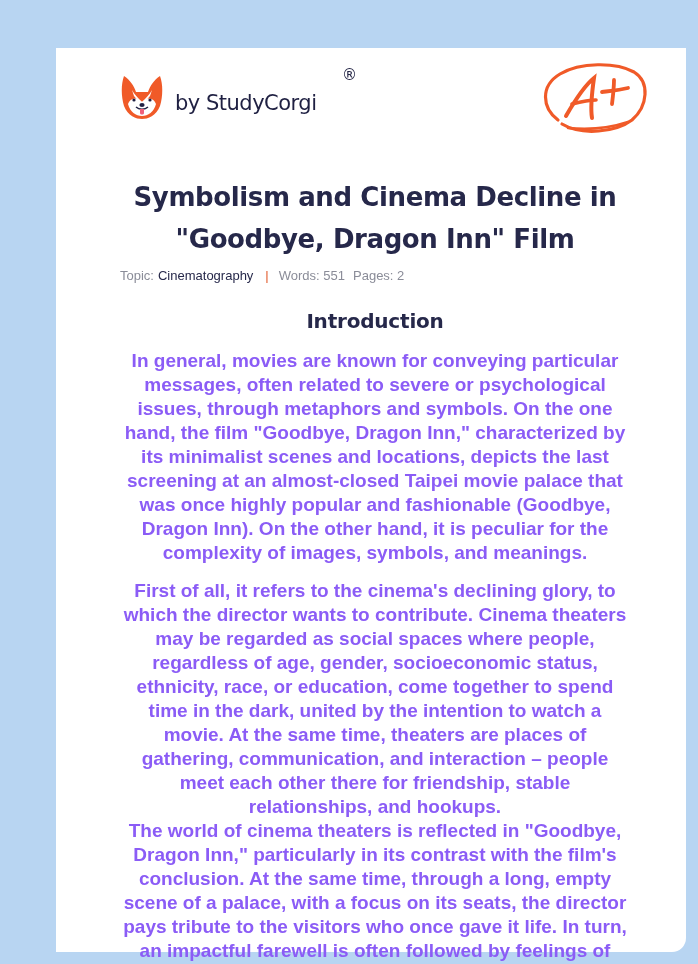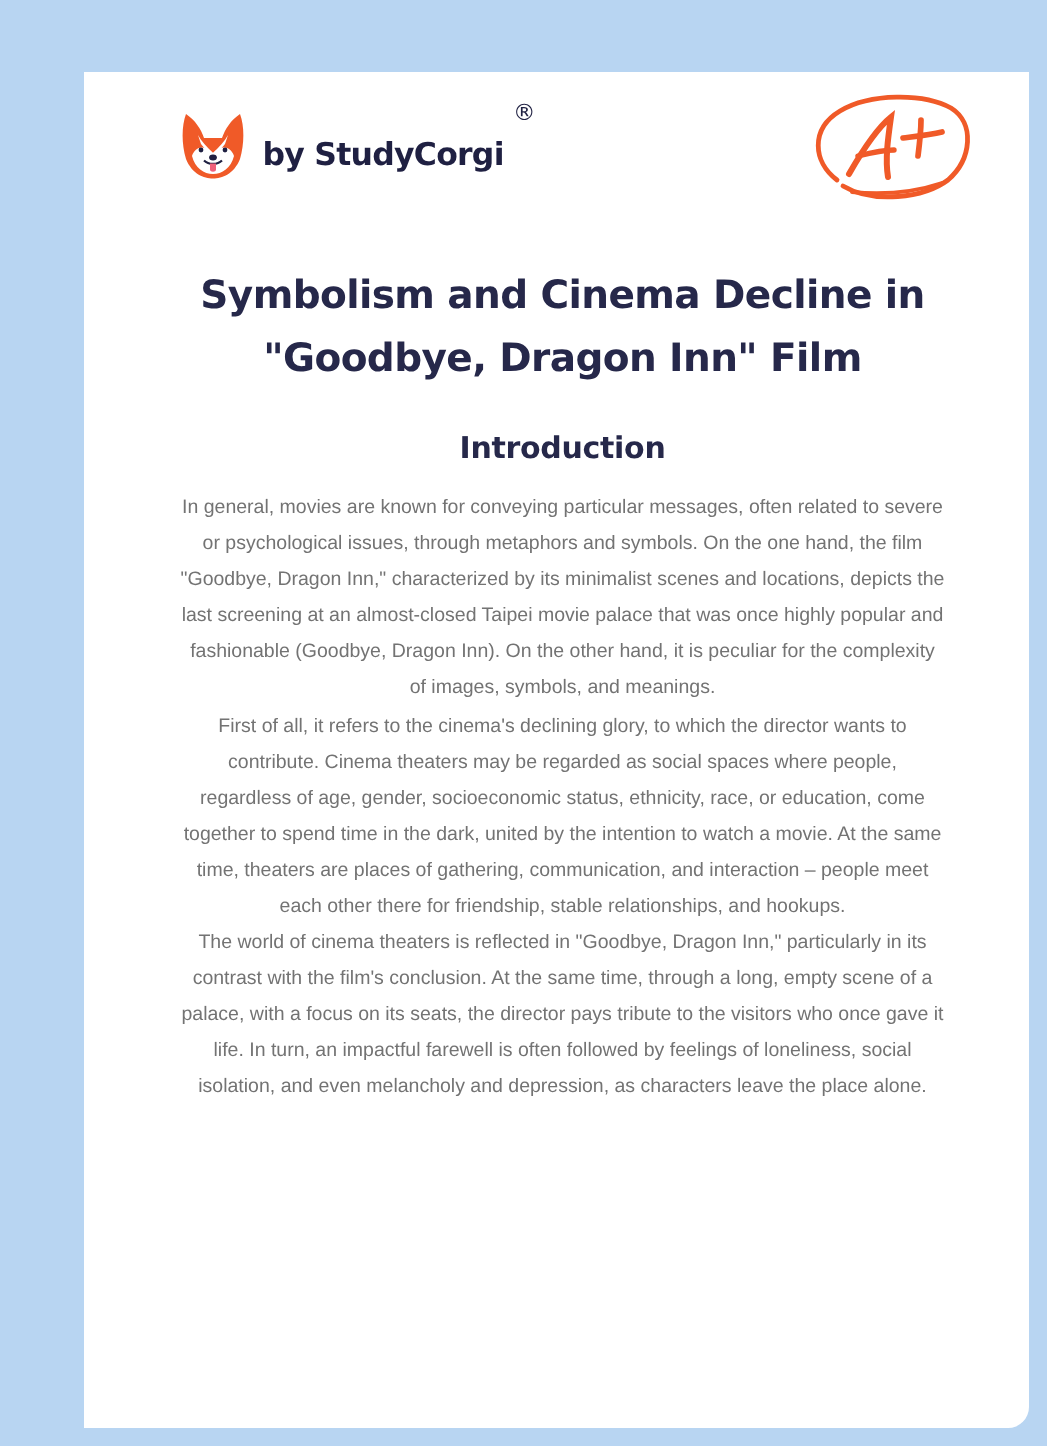--- a/index.html
+++ b/index.html
@@ -16,21 +16,21 @@
     border-bottom-right-radius: 14px;
   }
   .logo {
     position: absolute; left: 64px; top: 26px;
     display: flex; align-items: center;
   }
   .corgi { width: 44px; height: 46px; }
   .brand {
     margin-left: 11px; margin-top: 12px;
     font-family: "DejaVu Sans", sans-serif;
-    font-weight: bold; font-size: 21px; letter-spacing: -0.5px;
+    font-weight: normal; font-size: 21px; letter-spacing: -0.5px;
     color: #1f2042;
   }
   .reg {
     position: absolute; left: 286px; top: 18px;
     font-family: "DejaVu Sans", sans-serif;
     font-size: 15px; color: #1f2042;
   }
   .grade { position: absolute; left: 482px; top: 10px; width: 112px; height: 82px; }
   .content { position: absolute; left: 64px; top: 128px; width: 510px; text-align: center; }
   h1 {
@@ -46,26 +46,26 @@
   .meta .topic-val { color: #26284a; margin-left: 4px; }
   .meta .sep { color: #e25a2c; margin: 0 10px 0 12px; }
   .meta .pages { margin-left: 8px; }
   h2 {
     margin: 0;
     font-family: "DejaVu Sans", sans-serif;
     font-size: 20px; font-weight: bold; color: #26284a; letter-spacing: -0.2px;
   }
   p {
     margin: 0;
-    font-size: 13px; line-height: 24px; color: #737373;
+    font-size: 19px; line-height: 24px; color: #8b5cf6; font-weight: bold;
   }
   .intro-h { margin-top: 26px; }
   .intro-p { margin-top: 16px; }
   .sec-h { margin-top: 24px; }
-  .sec-p1 { margin-top: 2px; }
+  .sec-p1 { margin-top: 14px; }
   .sec-p2 { }
 </style>
 </head>
 <body>
 
 <div class="card">
 
   <div class="logo">
     <svg class="corgi" viewBox="0 0 44 46">
       <path d="M4 2 C10 6 14 12 16 18 L28 18 C30 12 34 6 40 2 C43 10 43 22 40 32 C36 42 28 45 22 45 C16 45 8 42 4 32 C1 22 1 10 4 2 Z" fill="#f05a28"></path>
@@ -86,20 +86,27 @@
     <path d="M28 58 C36 44 46 28 56 20 C54 34 52 48 54 60" stroke="#f05a28" stroke-width="4" fill="none" stroke-linecap="round"></path>
     <path d="M34 46 C42 44 50 42 58 42" stroke="#f05a28" stroke-width="3.6" fill="none" stroke-linecap="round"></path>
     <path d="M64 34 C72 33 82 32 90 30" stroke="#f05a28" stroke-width="3.8" fill="none" stroke-linecap="round"></path>
     <path d="M76 22 C76 30 75 38 74 46" stroke="#f05a28" stroke-width="3.8" fill="none" stroke-linecap="round"></path>
     <path d="M30 70 C50 72 72 70 90 64" stroke="#f05a28" stroke-width="2.6" fill="none" stroke-linecap="round"></path>
   </svg>
 
   <div class="content">
     <h1>Symbolism and Cinema Decline in "Goodbye, Dragon Inn" Film</h1>
 
+    <div class="meta">
+      <span>Topic:</span>
+      <span class="topic-val">Cinematography</span>
+      <span class="sep">|</span>
+      <span>Words: 551</span>
+      <span class="pages">Pages: 2</span>
+    </div>
 
     <h2 class="intro-h">Introduction</h2>
     <p class="intro-p">In general, movies are known for conveying particular messages, often related to severe or psychological issues, through metaphors and symbols. On the one hand, the film "Goodbye, Dragon Inn," characterized by its minimalist scenes and locations, depicts the last screening at an almost-closed Taipei movie palace that was once highly popular and fashionable (Goodbye, Dragon Inn). On the other hand, it is peculiar for the complexity of images, symbols, and meanings.</p>
 
     <p class="sec-p1">First of all, it refers to the cinema's declining glory, to which the director wants to contribute. Cinema theaters may be regarded as social spaces where people, regardless of age, gender, socioeconomic status, ethnicity, race, or education, come together to spend time in the dark, united by the intention to watch a movie. At the same time, theaters are places of gathering, communication, and interaction – people meet each other there for friendship, stable relationships, and hookups.</p>
     <p class="sec-p2">The world of cinema theaters is reflected in "Goodbye, Dragon Inn," particularly in its contrast with the film's conclusion. At the same time, through a long, empty scene of a palace, with a focus on its seats, the director pays tribute to the visitors who once gave it life. In turn, an impactful farewell is often followed by feelings of loneliness, social isolation, and even melancholy and depression, as characters leave the place alone.</p>
   </div>
 </div>
 
 </body></html>

